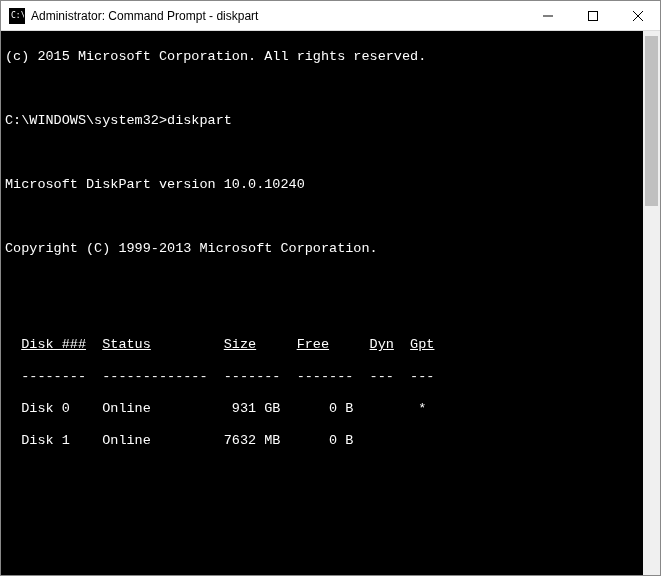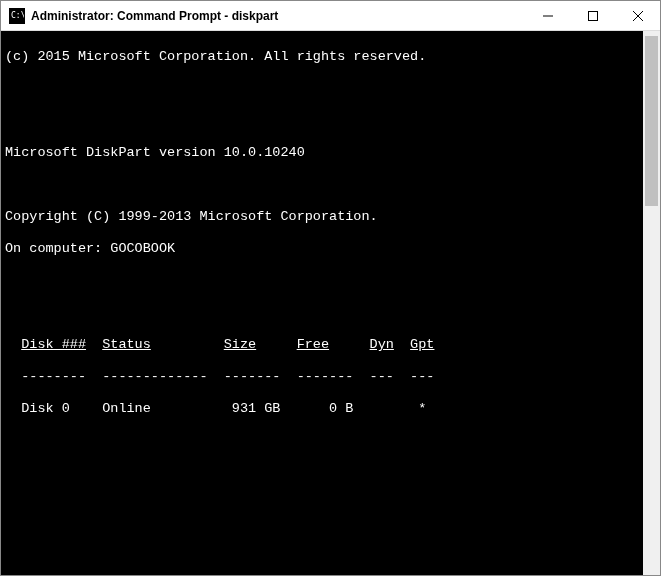--- a/index.html
+++ b/index.html
@@ -34,21 +34,20 @@
   display: flex;
   align-items: center;
   justify-content: center;
 }
 .title-icon svg { display: block; }
 .title-text {
   font-size: 12px;
   color: #000;
   flex: 1;
   white-space: nowrap;
-  font-weight: bold;
 }
 .win-controls { display: flex; height: 100%; }
 .win-btn {
   width: 45px;
   height: 100%;
   display: flex;
   align-items: center;
   justify-content: center;
   background: #fff;
 }
@@ -117,30 +116,31 @@
             <line x1="10" y1="0" x2="0" y2="10"></line>
           </svg>
       </div>
     </div>
   </div>
 
   <div class="terminal-area">
     <div class="terminal">
 <span class="line"><span>(c) 2015 Microsoft Corporation. All rights reserved.</span></span>
 <span class="line"></span>
+<span class="line"><span>C:\WINDOWS\system32&gt;</span><span>diskpart</span></span>
 <span class="line"></span>
 <span class="line"><span>Microsoft DiskPart version 10.0.10240</span></span>
 <span class="line"></span>
 <span class="line"><span>Copyright (C) 1999-2013 Microsoft Corporation.</span></span>
-<span class="line"><span>On computer: GOCOBOOK</span></span>
 <span class="line"></span>
 <span class="line"></span>
 <span class="line">  <span class="hdr">Disk ###</span>  <span class="hdr">Status</span>         <span class="hdr">Size</span>     <span class="hdr">Free</span>     <span class="hdr">Dyn</span>  <span class="hdr">Gpt</span></span>
 <span class="line">  --------  -------------  -------  -------  ---  ---</span>
 <span class="line">  <span>Disk 0</span>    <span>Online</span>          <span>931 GB</span>      <span>0 B</span>        <span>*</span></span>
+<span class="line">  <span>Disk 1</span>    <span>Online</span>         <span>7632 MB</span>      <span>0 B</span></span>
 <span class="line"></span>
 
 
 
 
 
 
 
 
 

